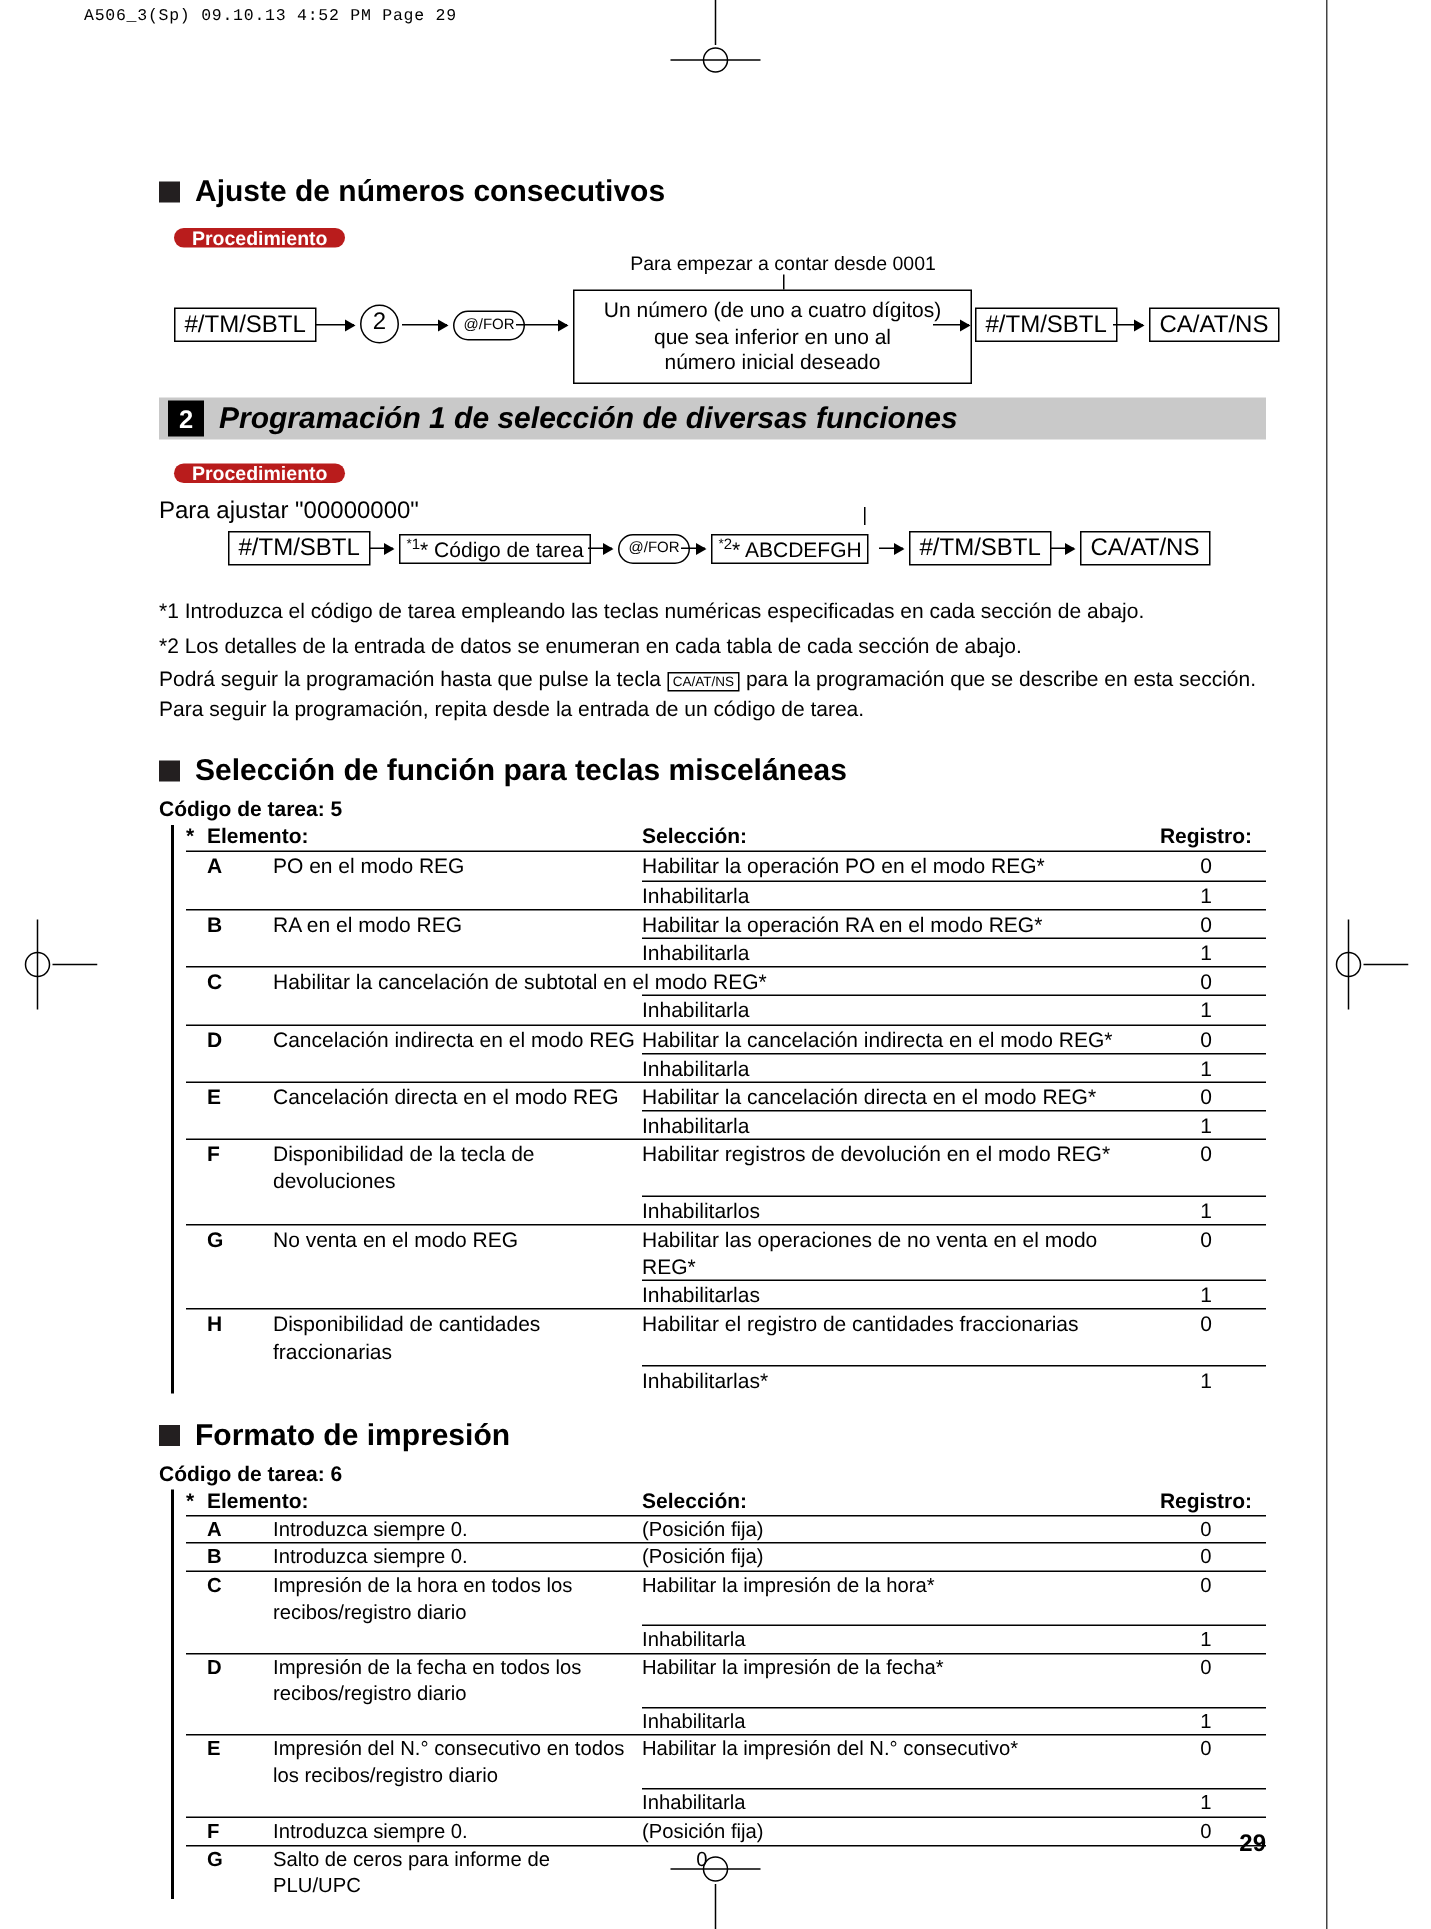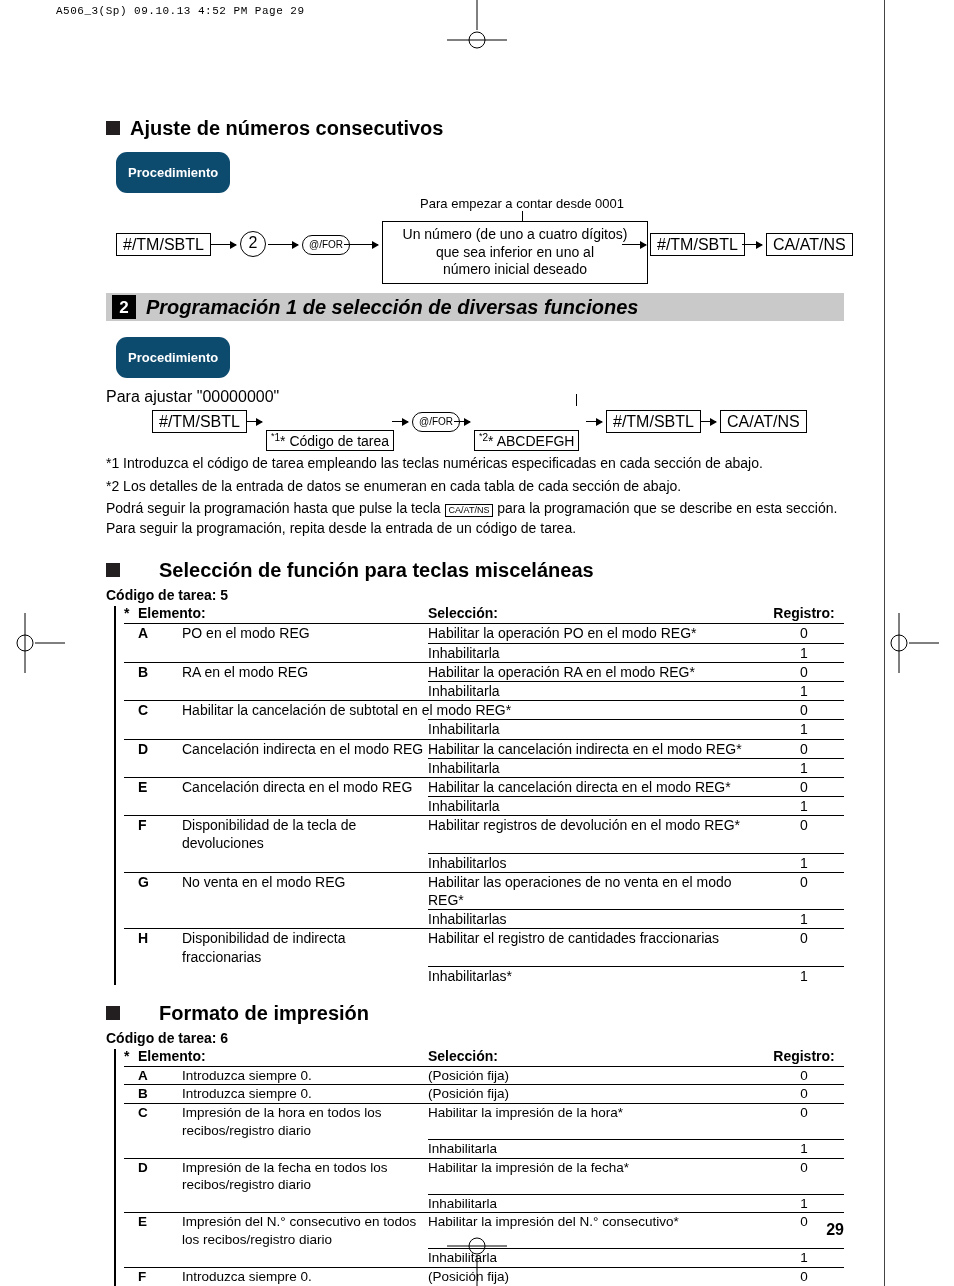--- a/index.html
+++ b/index.html
@@ -9,24 +9,24 @@
   .crop.top{top:0;left:50%;transform:translateX(-50%);}
   .crop.bottom{bottom:0;left:50%;transform:translateX(-50%);}
   .crop.left{top:50%;left:0;transform:translateY(-50%) rotate(90deg);}
   .crop.right{top:50%;right:0;transform:translateY(-50%) rotate(90deg);}
   .crop svg{display:block;}
   .vline{position:absolute;top:0;bottom:0;width:0;border-left:1px solid #444;}
   .content{position:absolute;left:106px;right:110px;top:118px;bottom:80px;}
   .sec-h{display:flex;align-items:center;margin:0 0 8px 0;}
   .sec-h .bullet{width:14px;height:14px;background:#231f20;margin-right:10px;}
   .sec-h h2{font:bold 20px/1 Arial;margin:0;}
-  .proc{display:inline-block;background:#0c4a6e;color:#fff;border-radius:11px;padding:14px 12px;font:bold 13px/1 Arial;margin:6px 0 10px 10px;}
+  .proc{display:inline-block;background:#b91c1c;color:#fff;border-radius:11px;padding:0 12px;font:bold 13px/1 Arial;margin:6px 0 10px 10px;}
   .flow{position:relative;height:70px;}
   .kbox{display:inline-block;border:1.5px solid #000;padding:1px 6px;font:16px/1.2 Arial;background:#fff;}
-  .kbox.sm{font-size:12px;padding:1px 4px;line-height:1.1;margin-top:18px;}
+  .kbox.sm{font-size:12px;padding:1px 4px;line-height:1.1;}
   .ksm{display:inline-block;border:1px solid #000;padding:0 3px;font:9px/1.2 Arial;background:#fff;}
   .circ{display:inline-block;border:1.5px solid #000;border-radius:50%;width:24px;height:24px;text-align:center;font:16px/22px Arial;background:#fff;}
   .ovl{display:inline-flex;align-items:center;justify-content:center;border:1.5px solid #000;border-radius:10px;padding:1px 6px;font:10px/1 Arial;height:16px;background:#fff;}
   .bigbox{display:inline-block;border:1.5px solid #000;font:14px/1.25 Arial;text-align:center;padding:4px 12px;background:#fff;}
   .flow .label-top{position:absolute;text-align:center;font:13px/1 Arial;}
   .arrow{position:absolute;height:0;border-top:1.5px solid #000;}
   .arrow:after{content:"";position:absolute;right:-1px;top:-4px;border-left:7px solid #000;border-top:4px solid transparent;border-bottom:4px solid transparent;}
   .vconn{position:absolute;width:0;border-left:1.5px solid #000;}
   .stepbar{background:#c9c9c9;padding:2px 6px;margin:20px 0 10px 0;display:flex;align-items:center;}
   .stepnum{display:inline-flex;width:24px;height:24px;align-items:center;justify-content:center;background:#000;color:#fff;font:bold 17px/1 Arial;margin-right:10px;}
@@ -43,21 +43,21 @@
   .trule{border-top:1px solid #000;}
   .tr{display:flex;align-items:flex-start;font:14px/1.3 Arial;}
   .tr .c-star{font-weight:bold;}
   .tr .c-a{font-weight:bold;}
   .tr .c-c, .tr .c-d{border-top:0;}
   .subline{display:flex;font:14px/1.3 Arial;}
   .subline .c-star,.subline .c-a,.subline .c-b{}
   .subline .c-c{border-top:1px solid #000;}
   .subline .c-d{border-top:1px solid #000;}
   .tc{font:bold 14px/1 Arial;margin:4px 0 2px 0;}
-  .sec3{margin-top:22px;gap:29px;}
+  .sec3{margin-top:22px;}
   .pagenum{position:absolute;right:0;bottom:-32px;font:bold 16px/1 Arial;}
   .flow2{position:relative;height:56px;}
   .tbar.compact .tr,.tbar.compact .subline{font-size:13.5px;}
 </style>
 </head>
 <body>
 
 <div class="page">
   <div class="rheader">A506_3(Sp)  09.10.13 4:52 PM  Page 29</div>
   <div class="vline" style="left:884px"></div>
@@ -260,21 +260,21 @@
           <div class="subline">
             <div class="c-star"></div>
             <div class="c-a"></div>
             <div class="c-b"></div>
             <div class="c-c">Inhabilitarlas</div>
             <div class="c-d">1</div>
           </div>
           <div class="tr trule">
             <div class="c-star"></div>
             <div class="c-a">H</div>
-            <div class="c-b">Disponibilidad de indirecta fraccionarias</div>
+            <div class="c-b">Disponibilidad de cantidades fraccionarias</div>
             <div class="c-c">Habilitar el registro de cantidades fraccionarias</div>
             <div class="c-d">0</div>
           </div>
           <div class="subline">
             <div class="c-star"></div>
             <div class="c-a"></div>
             <div class="c-b"></div>
             <div class="c-c">Inhabilitarlas*</div>
             <div class="c-d">1</div>
           </div>

